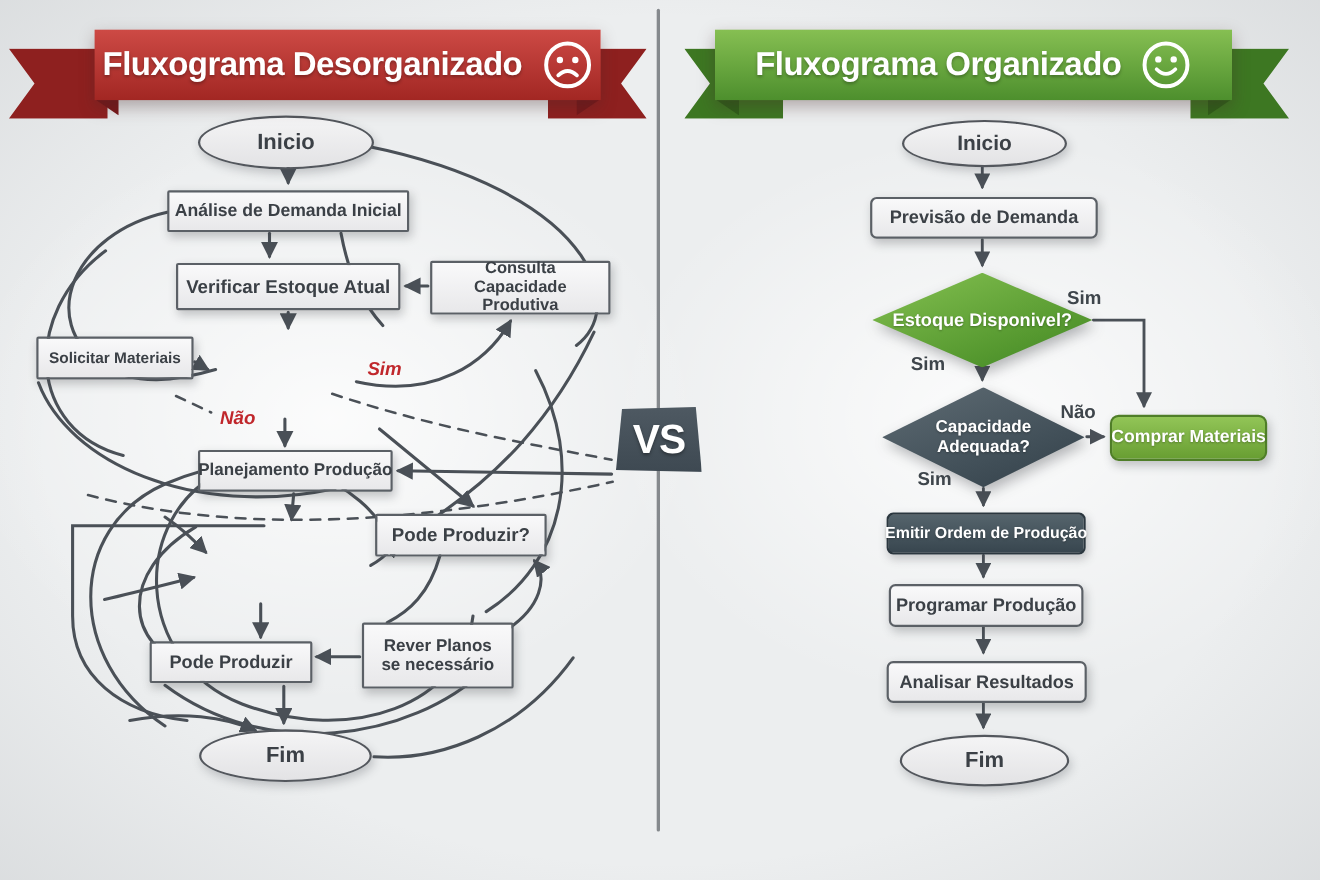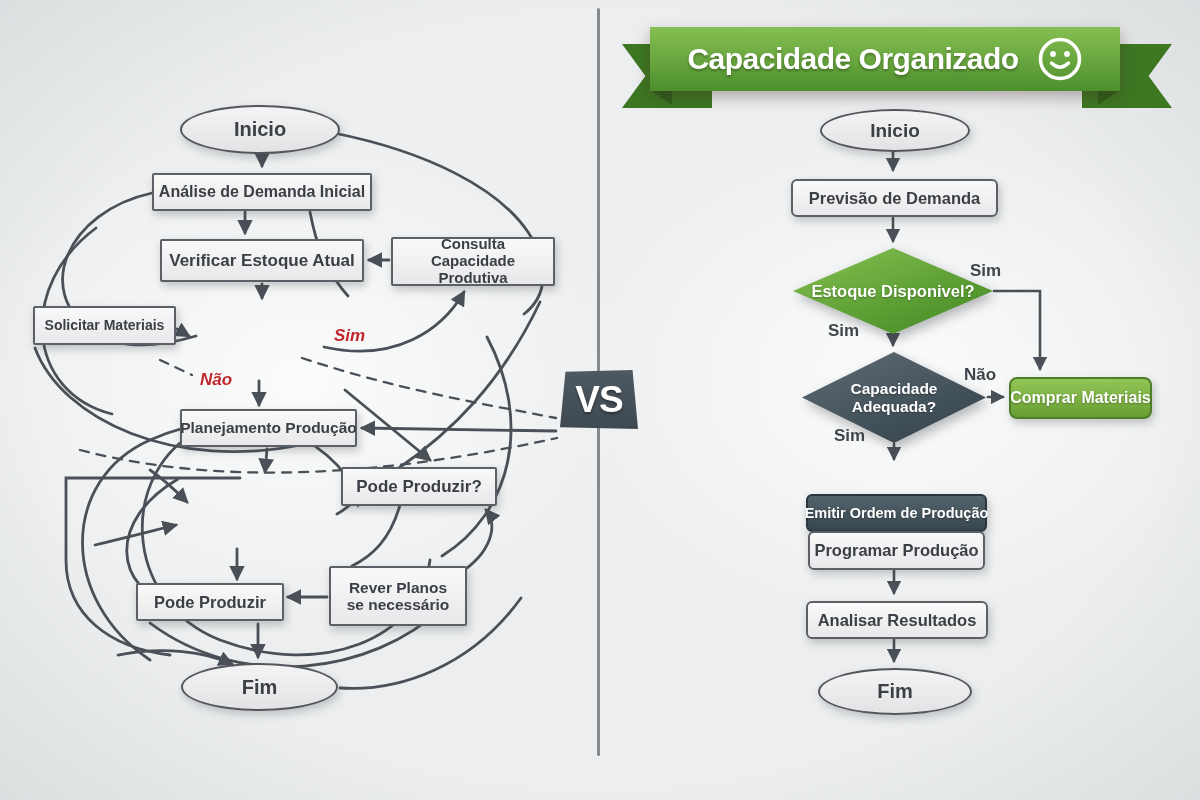--- a/index.html
+++ b/index.html
@@ -63,21 +63,21 @@
   .diamond{
     width:100%;height:100%;clip-path:polygon(50% 0,100% 50%,50% 100%,0 50%);
     display:flex;align-items:center;justify-content:center;text-align:center;
     color:#fff;font-weight:700;line-height:1.15;text-shadow:0 1px 2px rgba(0,0,0,.3);
   }
   .diamond.red{background:linear-gradient(160deg,#d5524b 0%,#b2242a 55%,#9a1b21 100%);}
   .diamond.green{background:linear-gradient(160deg,#85c151 0%,#55982f 70%,#3f8526 100%);}
   .diamond.slate{background:linear-gradient(160deg,#5f6c74 0%,#414f58 65%,#323f48 100%);}
   .cbox{color:#fff;text-shadow:0 1px 2px rgba(0,0,0,.3);}
   .cbox.green{background:linear-gradient(180deg,#92c557,#689e32);border:2px solid #4f7e28;}
-  .cbox.slate{background:linear-gradient(180deg,#55646c,#38464f);border:2px solid #2b373f;margin-top:28px;}
+  .cbox.slate{background:linear-gradient(180deg,#55646c,#38464f);border:2px solid #2b373f;}
   .edge-label{position:absolute;z-index:3;font-weight:700;font-size:17px;}
   .edge-label.redlab{color:#c0272c;font-style:italic;}
   .edge-label.graylab{color:#3e454b;}
   .nowrap{white-space:nowrap;}
   svg.wires{position:absolute;left:0;top:0;z-index:1;}
 </style>
 </head>
 <body>
 
 <div class="stage">
@@ -141,28 +141,43 @@
       <path d="M894,570 L894,593" marker-end="url(#arr)"></path>
       <path d="M894,639 L894,661" marker-end="url(#arr)"></path>
     </g>
   </svg>
 
   <div class="divider"></div>
   <div class="vs-badge">
     <span>VS</span>
   </div>
 
+  <div class="ribbon red" style="left:0;width:600px;">
+    <div class="tail l" style="left:8px;"></div>
+    <div class="tail r" style="left:498px;"></div>
+    <div class="fold" style="left:86px;clip-path:polygon(0 0,100% 0,100% 100%);"></div>
+    <div class="fold" style="left:524px;clip-path:polygon(0 0,100% 0,0 100%);"></div>
+    <div class="band" style="left:86px;width:460px;">
+      <span>Fluxograma Desorganizado</span>
+      <svg class="face" width="46" height="46" viewBox="0 0 46 46">
+        <circle cx="23" cy="23" r="19.5" fill="none" stroke="#fff" stroke-width="3.6"></circle>
+        <circle cx="16" cy="18.5" r="2.9" fill="#fff"></circle>
+        <circle cx="30" cy="18.5" r="2.9" fill="#fff"></circle>
+        <path d="M14.5,32.5 Q23,24.5 31.5,32.5" fill="none" stroke="#fff" stroke-width="3.4" stroke-linecap="round"></path>
+      </svg>
+    </div>
+  </div>
 
   <div class="ribbon green" style="left:600px;width:600px;">
     <div class="tail l" style="left:22px;"></div>
     <div class="tail r" style="left:482px;"></div>
     <div class="fold" style="left:50px;clip-path:polygon(0 0,100% 0,100% 100%);"></div>
     <div class="fold" style="left:498px;clip-path:polygon(0 0,100% 0,0 100%);"></div>
     <div class="band" style="left:50px;width:470px;">
-      <span>Capacidade Organizado</span>
+      <span>Fluxograma Organizado</span>
       <svg class="face" width="46" height="46" viewBox="0 0 46 46">
         <circle cx="23" cy="23" r="19.5" fill="none" stroke="#fff" stroke-width="3.6"></circle>
         <circle cx="16" cy="18" r="2.9" fill="#fff"></circle>
         <circle cx="30" cy="18" r="2.9" fill="#fff"></circle>
         <path d="M14.5,27 Q23,35.5 31.5,27" fill="none" stroke="#fff" stroke-width="3.4" stroke-linecap="round"></path>
       </svg>
     </div>
   </div>
 
   <div class="node oval" style="left:180px;top:105px;width:156px;height:45px;">

